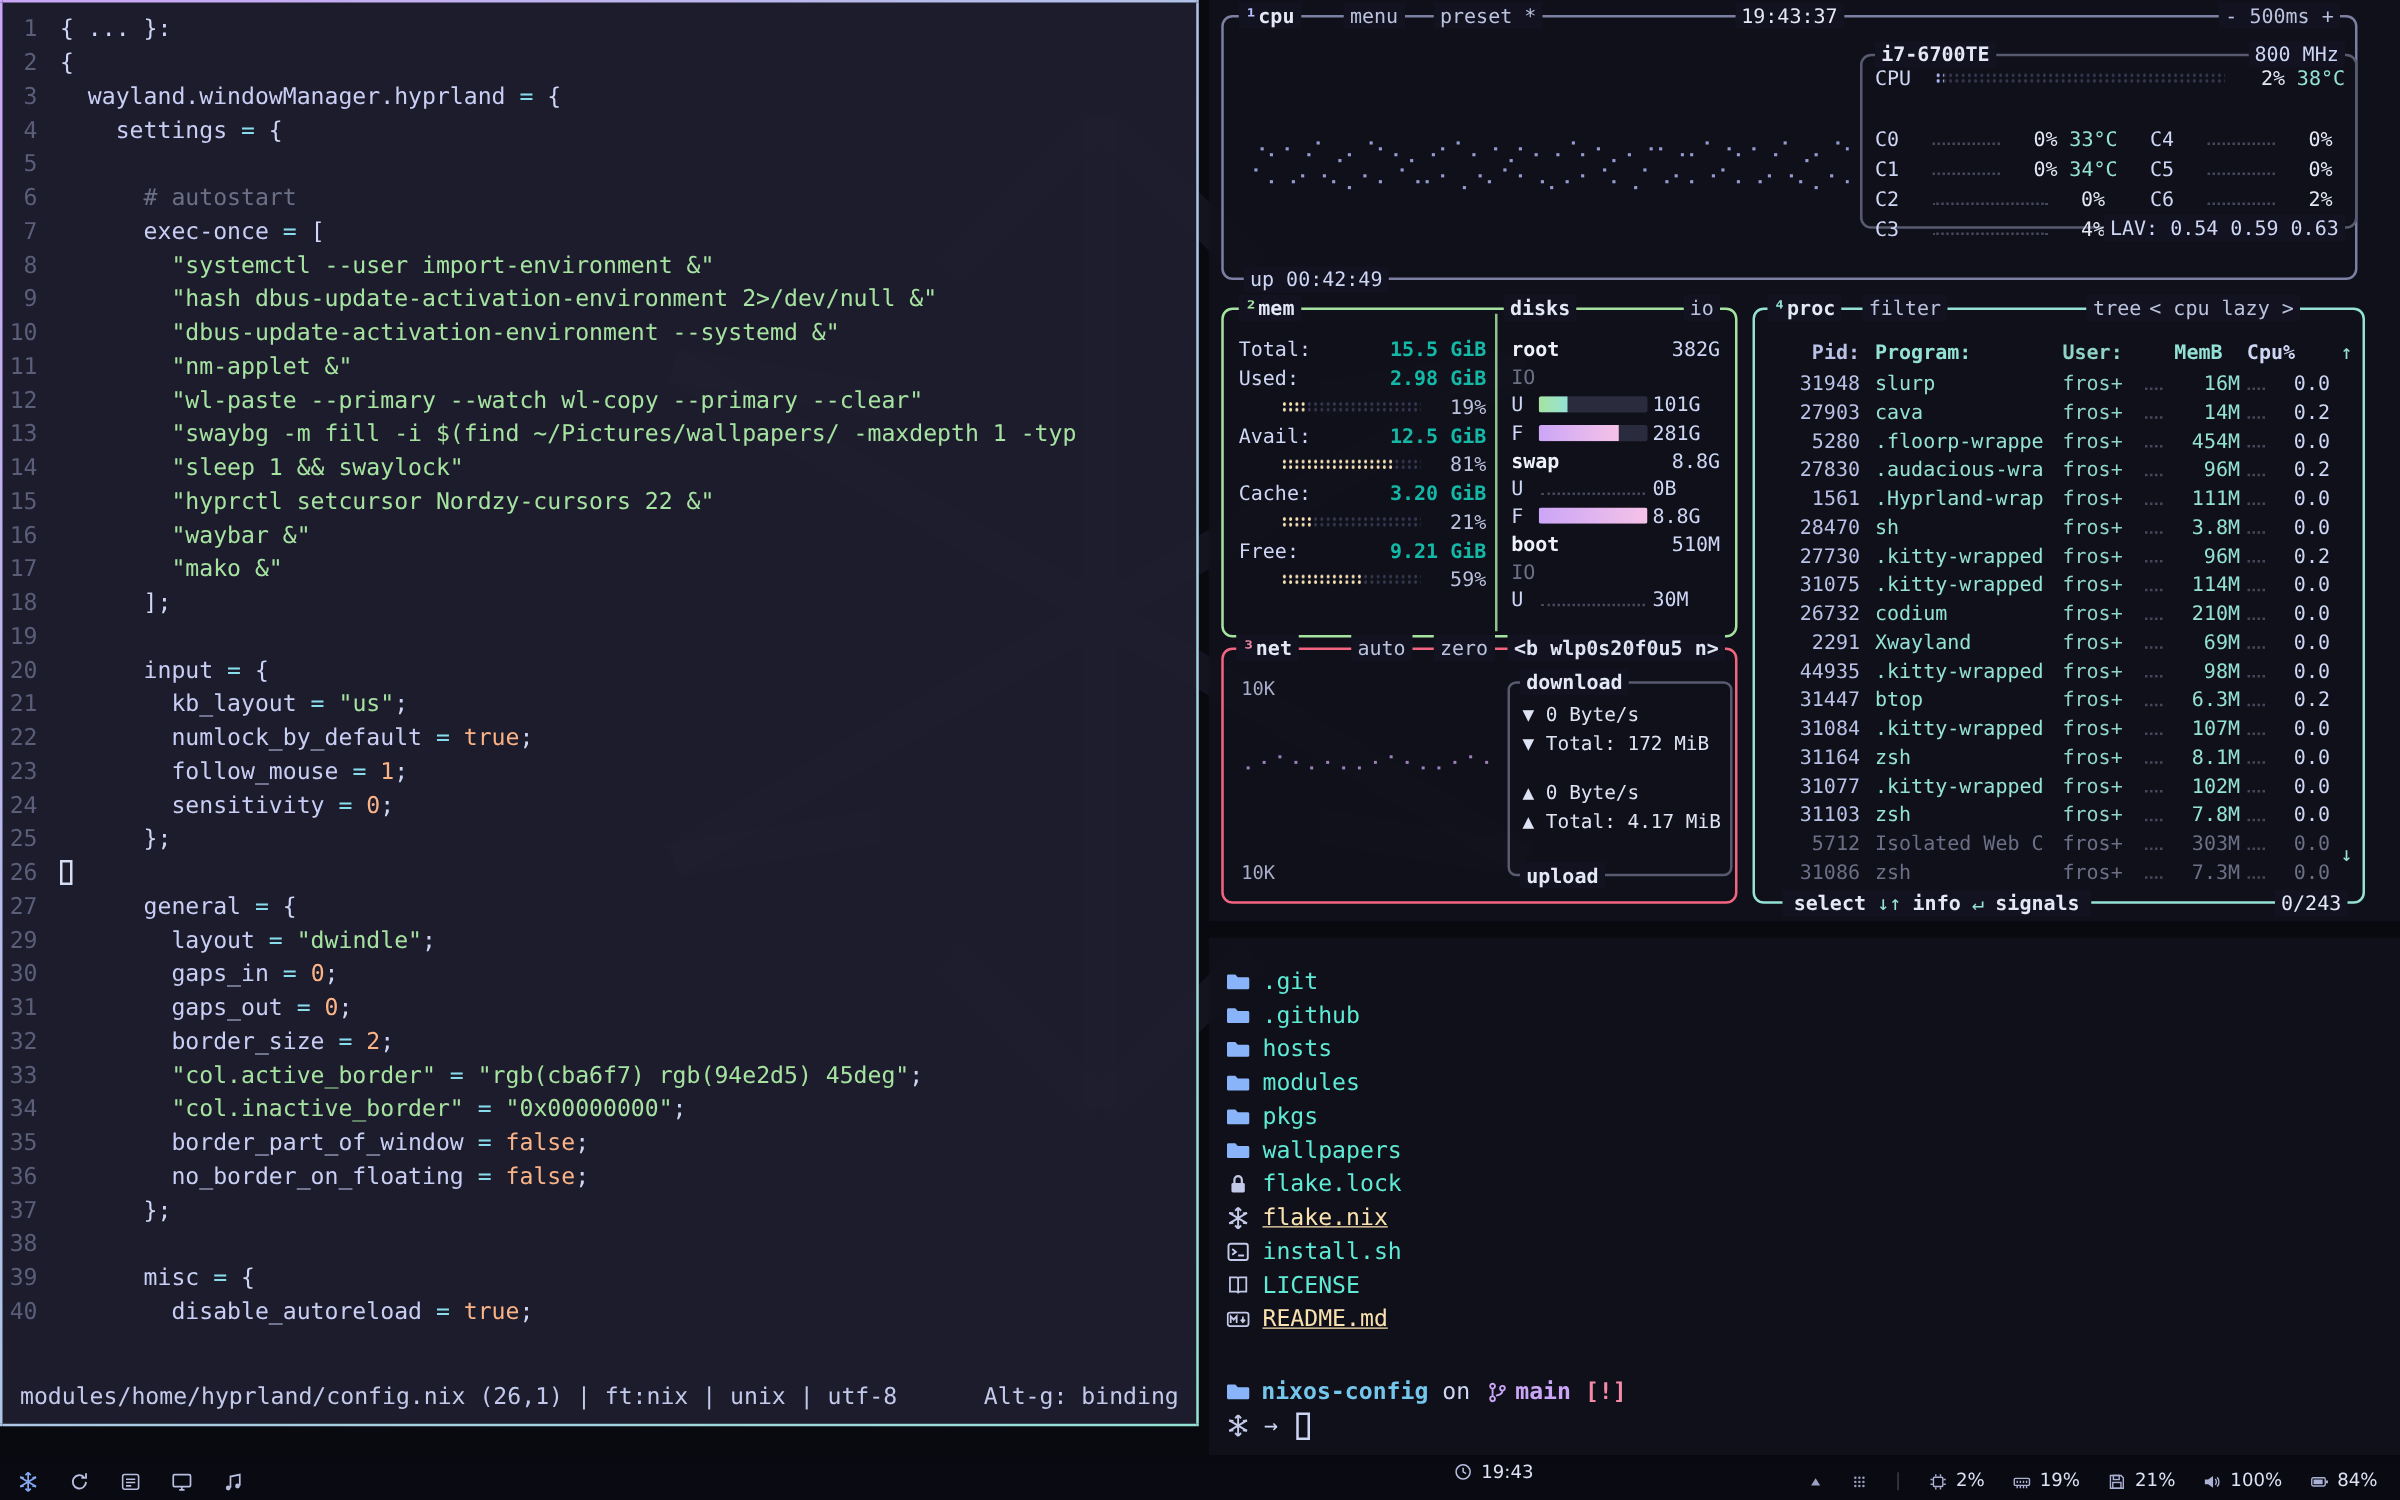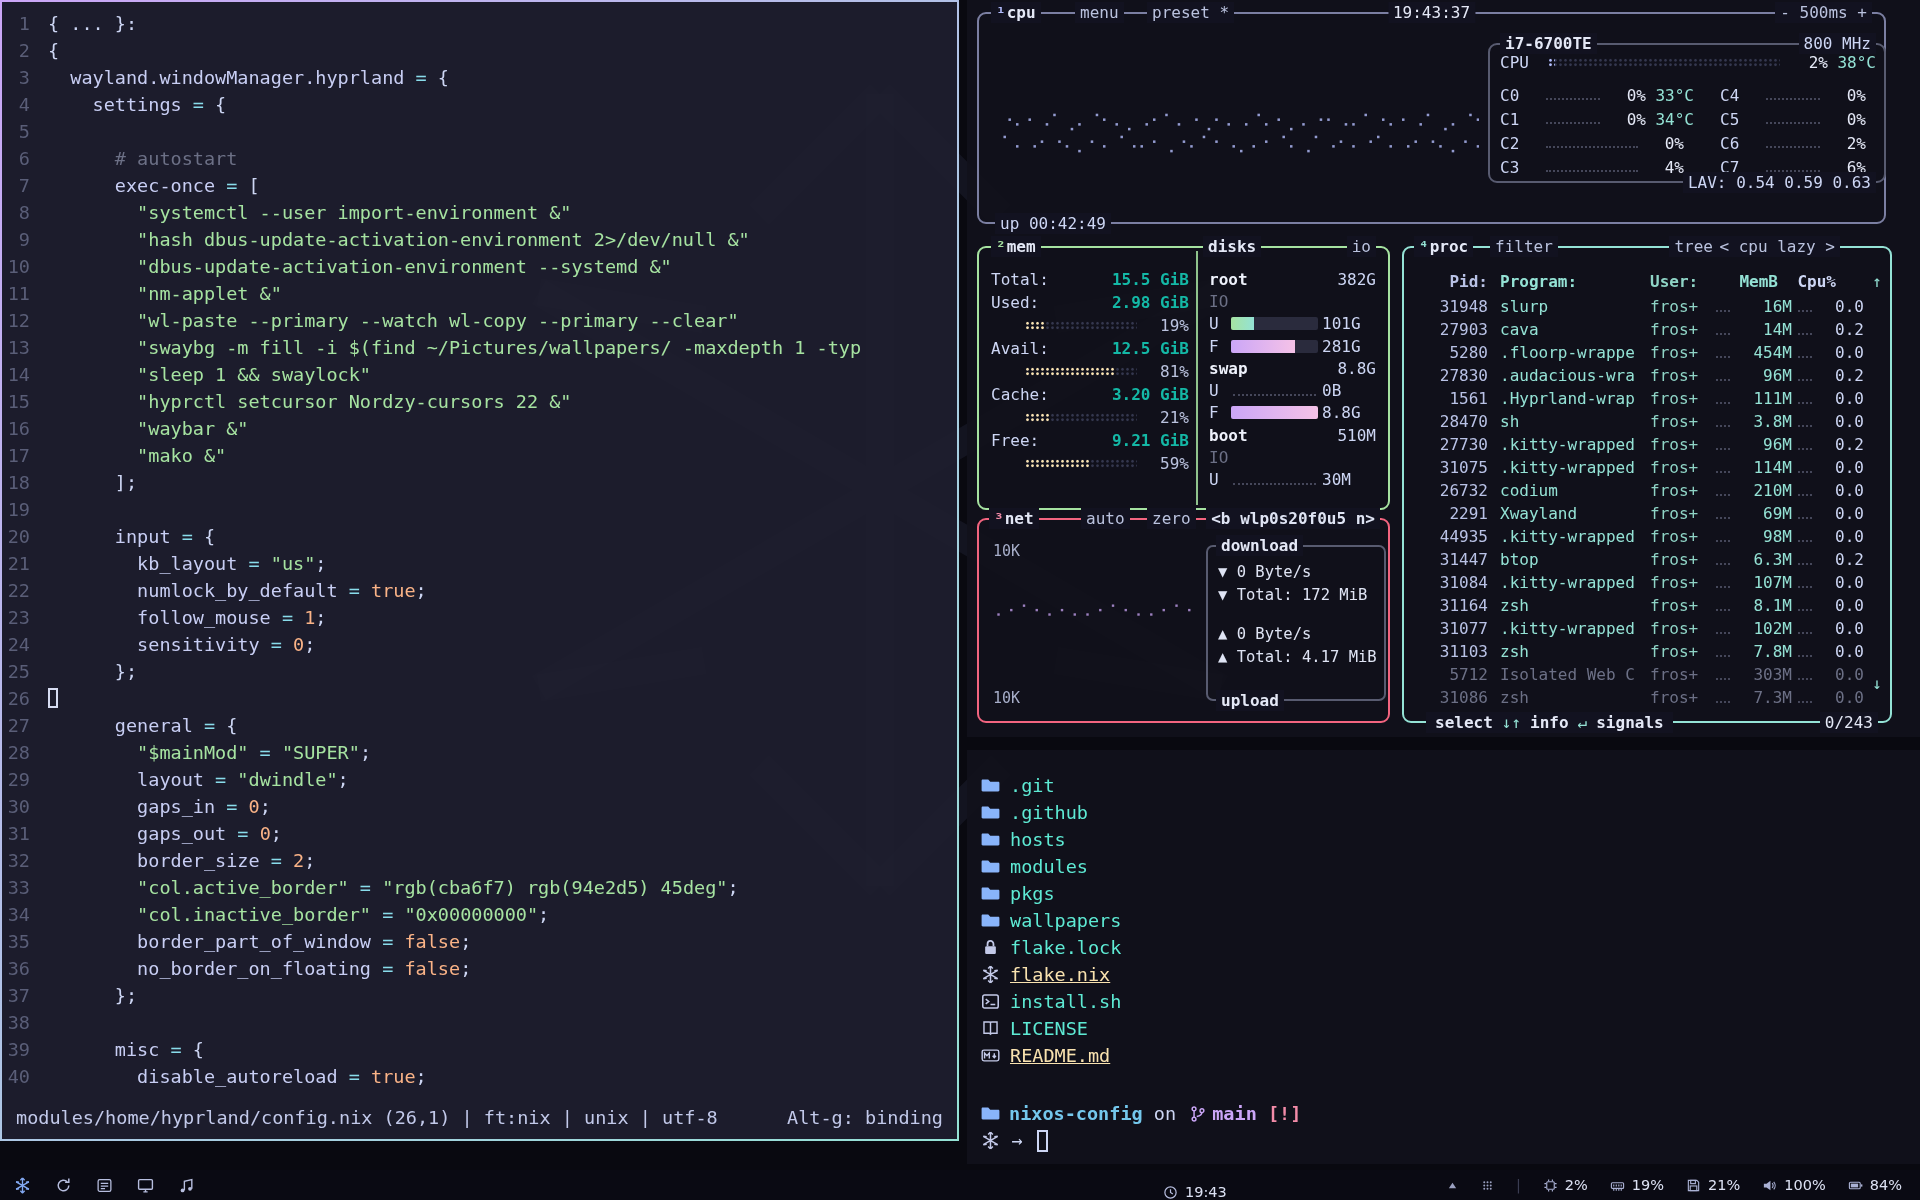--- a/index.html
+++ b/index.html
@@ -49,21 +49,21 @@
   .p-title{left:10px}.p-filter{left:86px}.p-tree{right:172px}.p-sort{right:50px}
   .p-count{right:12px;color:#e4e8f6;font-weight:normal}.p-foot{left:22px}
 
   #cpu-graph{position:absolute;left:22px;top:96px;width:478px;height:46px;overflow:hidden;
     white-space:pre;line-height:22px;font-size:17px;color:rgba(180,190,254,.8)}
   .cpu-total-row{position:absolute;left:10px;top:8px;right:8px;display:flex;align-items:center}
   .core-label{width:40px;color:#cdd6f4}
   .core-val{width:40px;text-align:right;color:#e4e8f6}
   .core-temp{width:48px;text-align:right;color:#94e2d5}
   .core-temp:empty{width:10px}
-  #cores{position:absolute;left:10px;top:38px;right:8px;display:grid;grid-template-rows:repeat(4,24px);grid-auto-flow:column;column-gap:26px}
+  #cores{position:absolute;left:10px;top:54px;right:8px;display:grid;grid-template-rows:repeat(4,24px);grid-auto-flow:column;column-gap:26px}
   .core-row{display:flex;align-items:center}
   .leader{flex:1;border-bottom:2px dotted #45475a;margin:0 6px;align-self:center;transform:translateY(4px)}
   .meter{position:relative;height:9px;flex:1;margin:0 8px;background-image:radial-gradient(circle,#34374e 1.1px,transparent 1.5px);background-size:5px 4.5px;overflow:hidden;border-radius:2px}
   .meter i{position:absolute;left:0;top:0;bottom:0;background-image:radial-gradient(circle,#f9e2af 1.1px,transparent 1.5px);background-size:5px 4.5px}
   .meter.cpu i{background-image:radial-gradient(circle,#b4befe 1.1px,transparent 1.5px)}
 
   #mem-col{position:absolute;left:12px;top:20px;width:198px}
   .mrow{display:flex;height:23px;align-items:center}
   .mlabel{color:#cdd6f4}
   .mval{margin-left:auto;font-weight:bold;color:#14b8a6}
@@ -124,21 +124,21 @@
   .parrow{color:#cdd6f4;white-space:pre}
   .tcursor{display:inline-block;width:11px;height:22px;border:2px solid #cdd6f4;margin-left:4px}
 
   
   #bar{position:absolute;left:0;top:1170px;width:1920px;height:30px;background:#0a0a13;z-index:2;
     font-family:"DejaVu Sans",sans-serif;font-size:14.5px;color:#ccd2ec}
   #bar-left{position:absolute;left:14px;top:0;height:30px;display:flex;gap:24px;align-items:center}
   .bar-btn{display:flex;align-items:center;color:#b7bedf;cursor:default}
   .bar-btn svg{width:17px;height:17px;display:block}
   #bar-left .bar-btn:first-child{color:#83a9f2}
-  #bar-clock{position:absolute;left:1163px;top:0;height:30px;display:flex;align-items:flex-end;gap:7px}
+  #bar-clock{position:absolute;left:1163px;top:0;height:30px;display:flex;align-items:flex-start;gap:7px}
   #bar-clock svg{width:15px;height:15px;color:#b7bedf}
   #bar-right{position:absolute;right:18px;top:0;height:30px;display:flex;gap:22px;align-items:center}
   .tray svg{width:13px;height:13px;color:#9aa0c0}
   .bar-sep{color:#3a3d52}
   .bar-mod{display:flex;gap:7px;align-items:center}
   .bar-mod svg{width:15px;height:15px;color:#aab1d4;display:block}
   .mod-val{color:#dde2f4}
 </style>
 </head>
 <body>
@@ -273,21 +273,20 @@
       <div class="eline"><span class="lnum">18</span><span class="lcontent"><span class="tok-d">      ];</span></span></div>
       <div class="eline"><span class="lnum">19</span><span class="lcontent"></span></div>
       <div class="eline"><span class="lnum">20</span><span class="lcontent"><span class="tok-id">      input</span><span class="tok-op"> = </span><span class="tok-d">{</span></span></div>
       <div class="eline"><span class="lnum">21</span><span class="lcontent"><span class="tok-id">        kb_layout</span><span class="tok-op"> = </span><span class="tok-s">"us"</span><span class="tok-d">;</span></span></div>
       <div class="eline"><span class="lnum">22</span><span class="lcontent"><span class="tok-id">        numlock_by_default</span><span class="tok-op"> = </span><span class="tok-n">true</span><span class="tok-d">;</span></span></div>
       <div class="eline"><span class="lnum">23</span><span class="lcontent"><span class="tok-id">        follow_mouse</span><span class="tok-op"> = </span><span class="tok-n">1</span><span class="tok-d">;</span></span></div>
       <div class="eline"><span class="lnum">24</span><span class="lcontent"><span class="tok-id">        sensitivity</span><span class="tok-op"> = </span><span class="tok-n">0</span><span class="tok-d">;</span></span></div>
       <div class="eline"><span class="lnum">25</span><span class="lcontent"><span class="tok-d">      };</span></span></div>
       <div class="eline"><span class="lnum">26</span><span class="lcontent"><span class="cursor"></span></span></div>
       <div class="eline"><span class="lnum">27</span><span class="lcontent"><span class="tok-id">      general</span><span class="tok-op"> = </span><span class="tok-d">{</span></span></div>
-      <div class="eline"><span class="lnum">28</span><span class="lcontent"><span class="tok-s">        "$mainMod"</span><span class="tok-op"> = </span><span class="tok-s">"SUPER"</span><span class="tok-d">;</span></span></div>
       <div class="eline"><span class="lnum">29</span><span class="lcontent"><span class="tok-id">        layout</span><span class="tok-op"> = </span><span class="tok-s">"dwindle"</span><span class="tok-d">;</span></span></div>
       <div class="eline"><span class="lnum">30</span><span class="lcontent"><span class="tok-id">        gaps_in</span><span class="tok-op"> = </span><span class="tok-n">0</span><span class="tok-d">;</span></span></div>
       <div class="eline"><span class="lnum">31</span><span class="lcontent"><span class="tok-id">        gaps_out</span><span class="tok-op"> = </span><span class="tok-n">0</span><span class="tok-d">;</span></span></div>
       <div class="eline"><span class="lnum">32</span><span class="lcontent"><span class="tok-id">        border_size</span><span class="tok-op"> = </span><span class="tok-n">2</span><span class="tok-d">;</span></span></div>
       <div class="eline"><span class="lnum">33</span><span class="lcontent"><span class="tok-s">        "col.active_border"</span><span class="tok-op"> = </span><span class="tok-s">"rgb(cba6f7) rgb(94e2d5) 45deg"</span><span class="tok-d">;</span></span></div>
       <div class="eline"><span class="lnum">34</span><span class="lcontent"><span class="tok-s">        "col.inactive_border"</span><span class="tok-op"> = </span><span class="tok-s">"0x00000000"</span><span class="tok-d">;</span></span></div>
       <div class="eline"><span class="lnum">35</span><span class="lcontent"><span class="tok-id">        border_part_of_window</span><span class="tok-op"> = </span><span class="tok-n">false</span><span class="tok-d">;</span></span></div>
       <div class="eline"><span class="lnum">36</span><span class="lcontent"><span class="tok-id">        no_border_on_floating</span><span class="tok-op"> = </span><span class="tok-n">false</span><span class="tok-d">;</span></span></div>
       <div class="eline"><span class="lnum">37</span><span class="lcontent"><span class="tok-d">      };</span></span></div>
       <div class="eline"><span class="lnum">38</span><span class="lcontent"></span></div>

